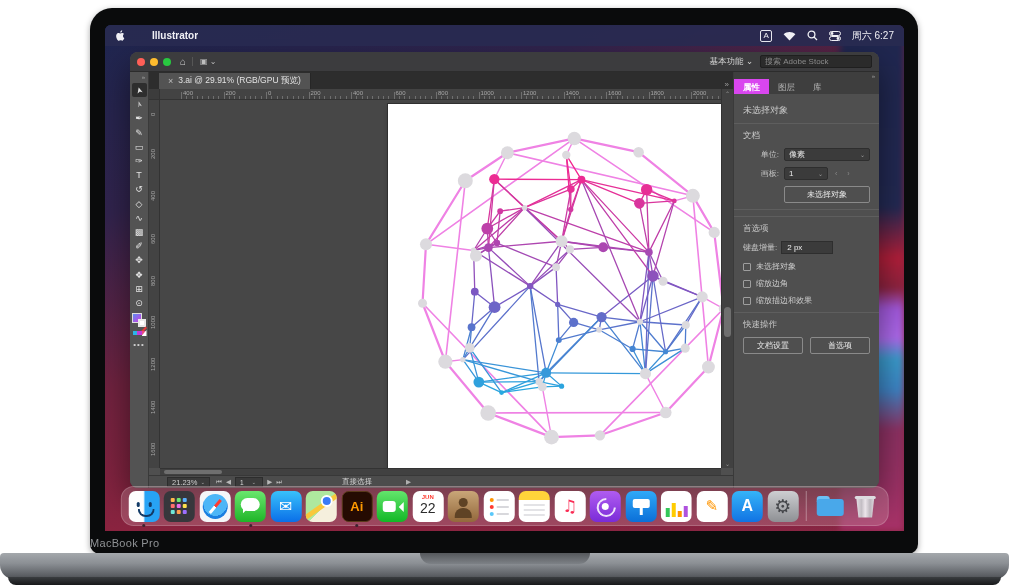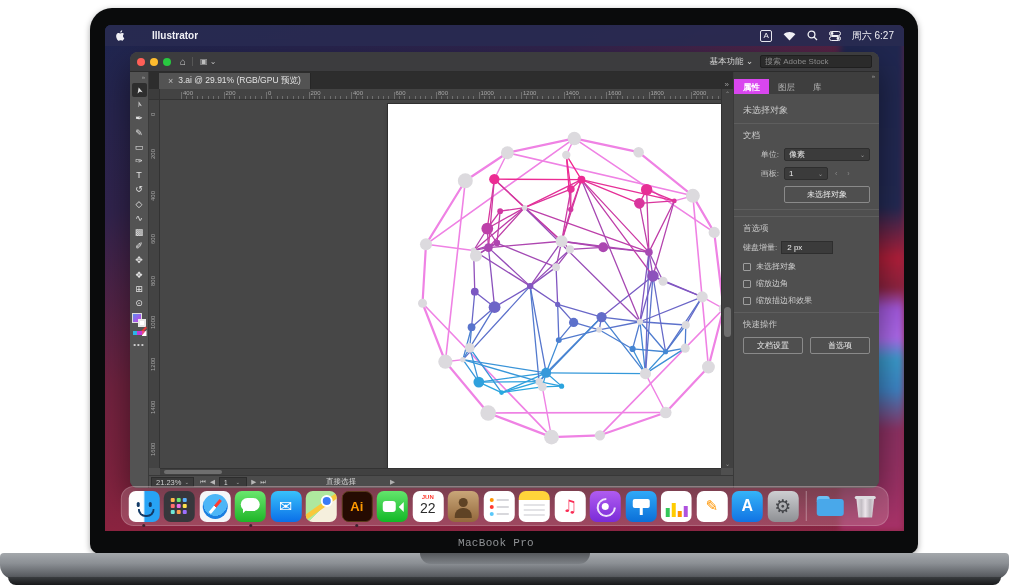--- a/index.html
+++ b/index.html
@@ -2,22 +2,22 @@
 <html><head>
 <meta charset="utf-8">
 <style>
   * { margin:0; padding:0; box-sizing:border-box; }
   html,body { width:1009px; height:586px; background:#fff; font-family:"Liberation Sans","DejaVu Sans",sans-serif; overflow:hidden; }
   .stage { position:relative; width:1009px; height:586px; background:#fff; }
 
   
   .bezel { position:absolute; left:90px; top:8px; width:828px; height:546px;
     background:#0a0b0c; border-radius:22px 22px 10px 10px; box-shadow:0 2px 6px rgba(0,0,0,.35); }
-  .bezel-label { position:absolute; left:0; right:16px; bottom:5px; text-align:center;
-    color:#8f9295; font-size:11px; letter-spacing:.3px;font-family:Liberation Mono, monospace; }
+  .bezel-label { position:absolute; left:0; right:16px; bottom:5px; 
+    color:#8f9295; font-size:11px; letter-spacing:.3px; }
   .base { position:absolute; left:0; top:553px; width:1009px; height:26px;
     background:linear-gradient(180deg,#a4a8ac 0%,#8b8f94 40%,#5d6065 85%,#4a4d51 100%);
     border-radius:4px 4px 14px 14px; }
   .base-notch { position:absolute; left:50%; top:0; transform:translateX(-50%);
     width:170px; height:11px; background:linear-gradient(180deg,#55585c,#7d8186);
     border-radius:0 0 12px 12px; }
   .base-lip { position:absolute; left:8px; top:577px; width:993px; height:8px;
     background:linear-gradient(180deg,#3a3d40,#17181a); border-radius:0 0 10px 10px; }
 
   
@@ -107,21 +107,21 @@
   .vscroll { position:absolute; left:591px; top:37px; width:12px; height:379px; background:#414141;
     border-left:1px solid #333; }
   .vscroll .thumb { position:absolute; left:2px; top:218px; width:7px; height:30px; background:#6f6f6f; border-radius:4px; }
   .vscroll .arr { position:absolute; left:3px; color:#9a9a9a; font-size:6px; }
   .hscroll { position:absolute; left:30px; top:416px; width:561px; height:7px; background:#414141; border-top:1px solid #333; }
   .hscroll .thumb { position:absolute; left:4px; top:1px; width:58px; height:4px; background:#6f6f6f; border-radius:3px; }
 
   
   .statusbar { position:absolute; left:19px; top:423px; width:584px; height:13px; background:#4c4c4c;
     border-top:1px solid #383838; display:flex; align-items:center; font-size:7.5px; color:#cfcfcf; }
-  .zoom-box { background:#3b3b3b; border:1px solid #2d2d2d; padding:0 4px; margin-left:2px; height:10px;
+  .zoom-box { background:#3b3b3b; border:1px solid #2d2d2d; padding:0 4px; margin-left:18px; height:10px;
     display:flex; align-items:center; gap:3px; }
   .nav-cluster { display:flex; align-items:center; gap:4px; margin-left:6px; color:#b8b8b8; font-size:6.5px; }
   .nav-cluster .abox { background:#3b3b3b; border:1px solid #2d2d2d; padding:0 6px 0 4px; height:10px;
     display:flex; align-items:center; gap:8px; color:#ddd; }
   .status-tool { margin-left:60px; color:#d5d5d5; }
   .status-play { margin-left:34px; color:#b0b0b0; font-size:6.5px; }
 
   
   .panel { position:absolute; right:0; top:20px; width:146px; height:416px; background:#4f4f4f;
     border-left:1px solid #3a3a3a; }

